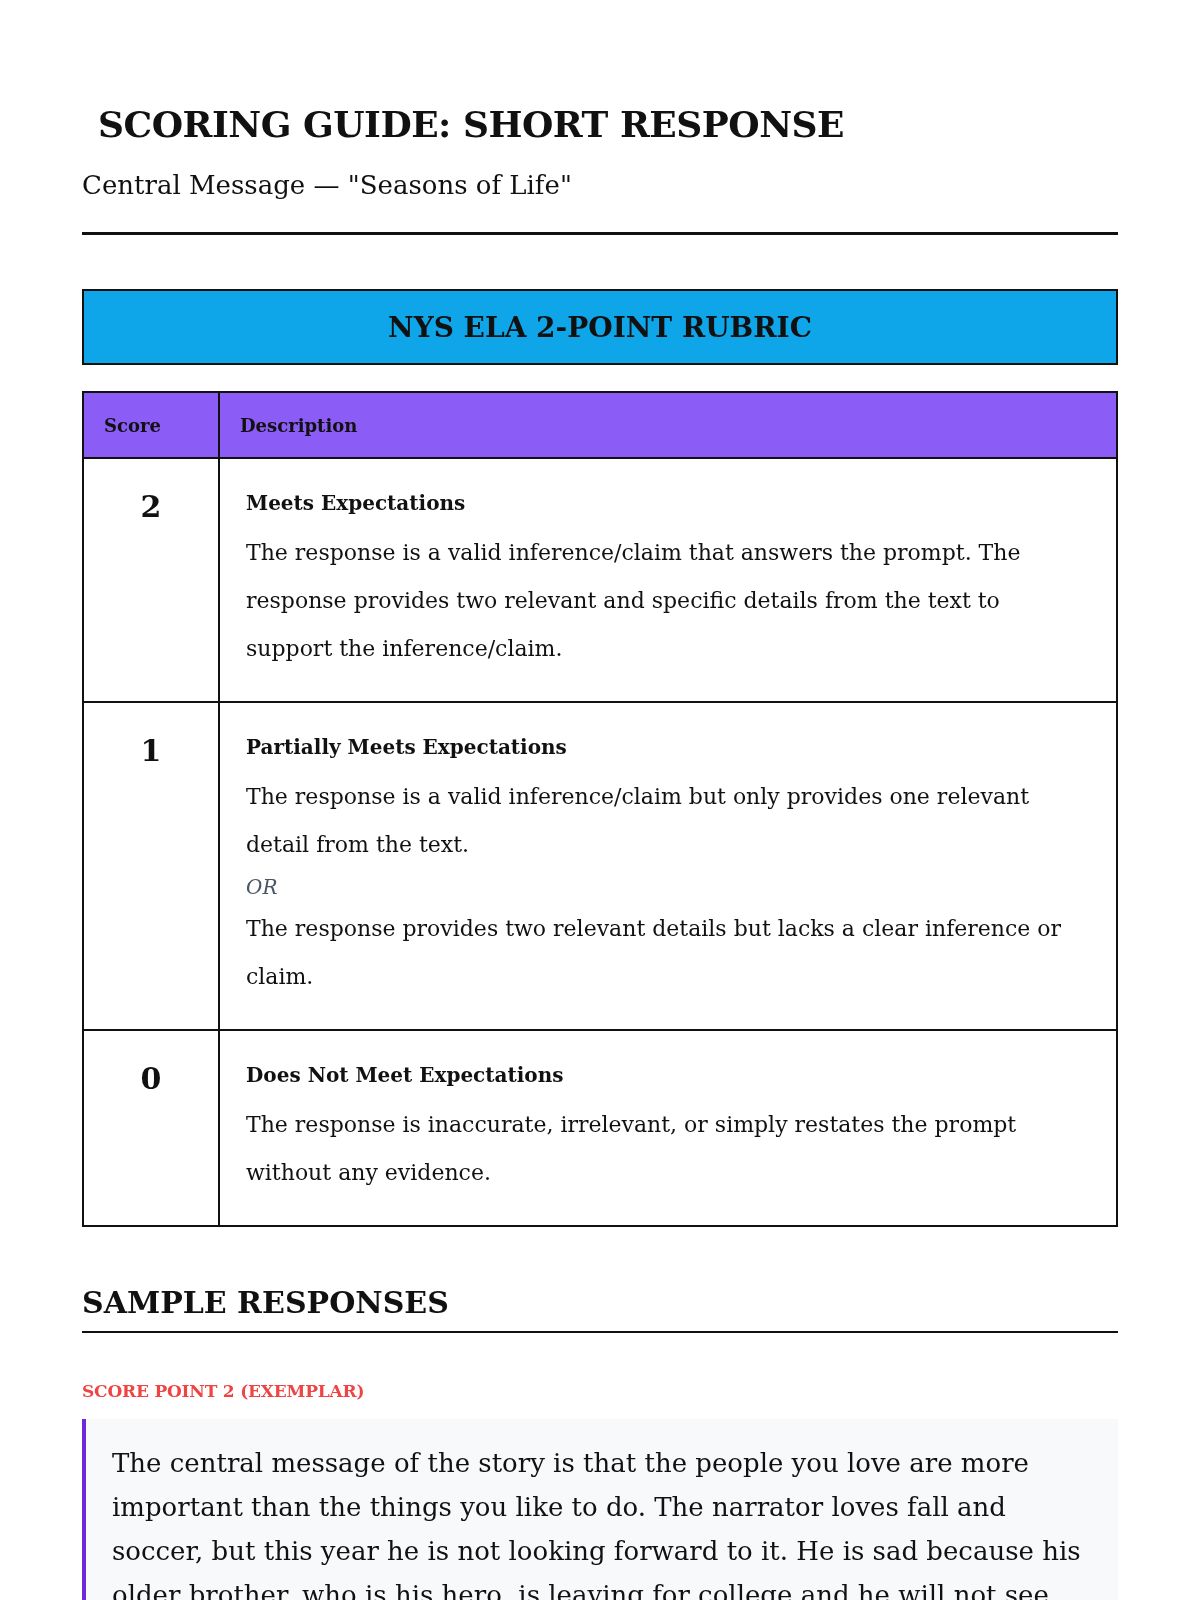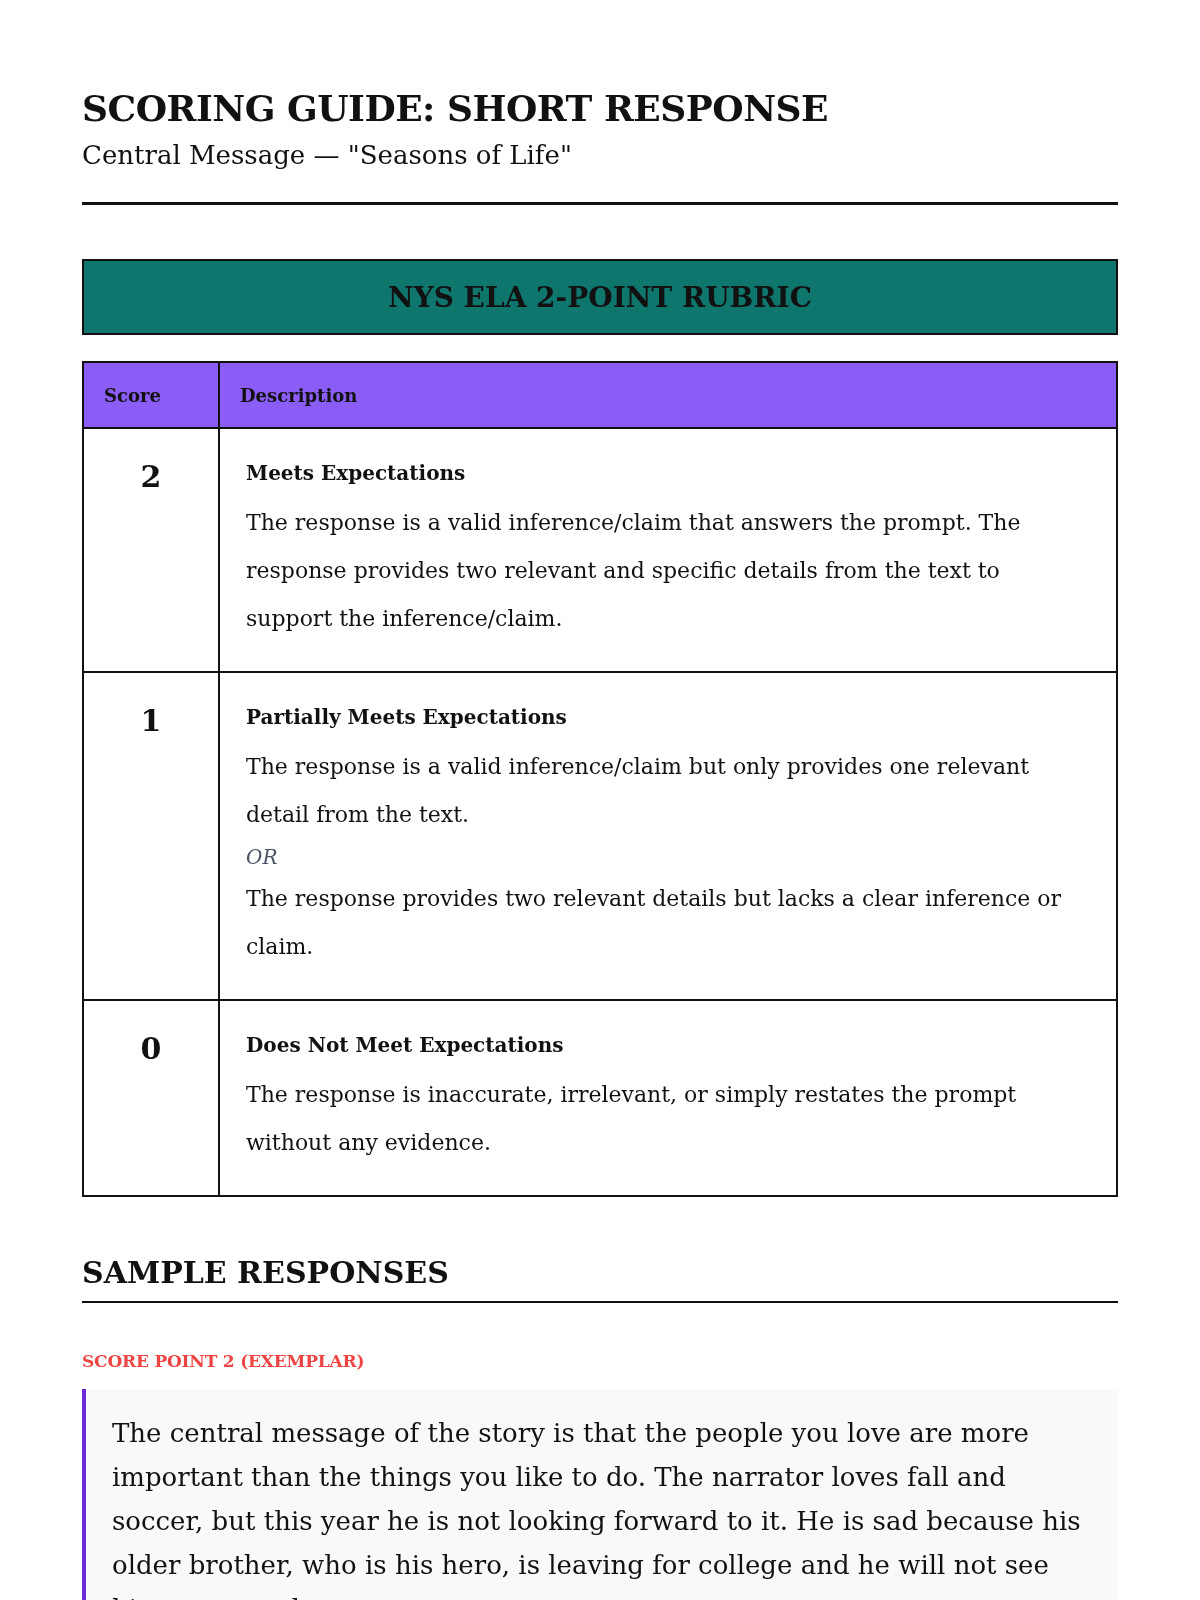--- a/index.html
+++ b/index.html
@@ -2,28 +2,28 @@
 <html><head>
   <meta charset="utf-8">
   <style>
     html, body { margin: 0; padding: 0; background: #ffffff; }
     body {
       width: 1200px; height: 1600px; overflow: hidden;
       font-family: "DejaVu Serif", serif; color: #111111;
     }
     .page { position: relative; padding: 80px 82px 0 82px; }
     .doc-title {
-      font-size: 36px; font-weight: bold; margin: 0; line-height: 56px;
+      font-size: 36px; font-weight: bold; margin: 16px; line-height: 56px;
       letter-spacing: -0.5px;
     }
     .doc-subtitle { font-size: 26px; margin: 2px 0 0 0; line-height: 34px; }
     .title-rule { height: 3px; background: #111; margin-top: 30px; }
 
     .rubric-banner {
-      margin-top: 54px; border: 2px solid #111; background: #0f766e;
+      margin-top: 54px; border: 2px solid #111; background: #0ea5e9;
       height: 72px; display: flex; align-items: center; justify-content: center;
       font-size: 28px; font-weight: bold;
     }
 
     table.rubric {
       margin-top: 26px; width: 100%; border-collapse: collapse;
       border: 2px solid #111;
     }
     table.rubric th, table.rubric td { border: 2px solid #111; vertical-align: top; }
     table.rubric th {

